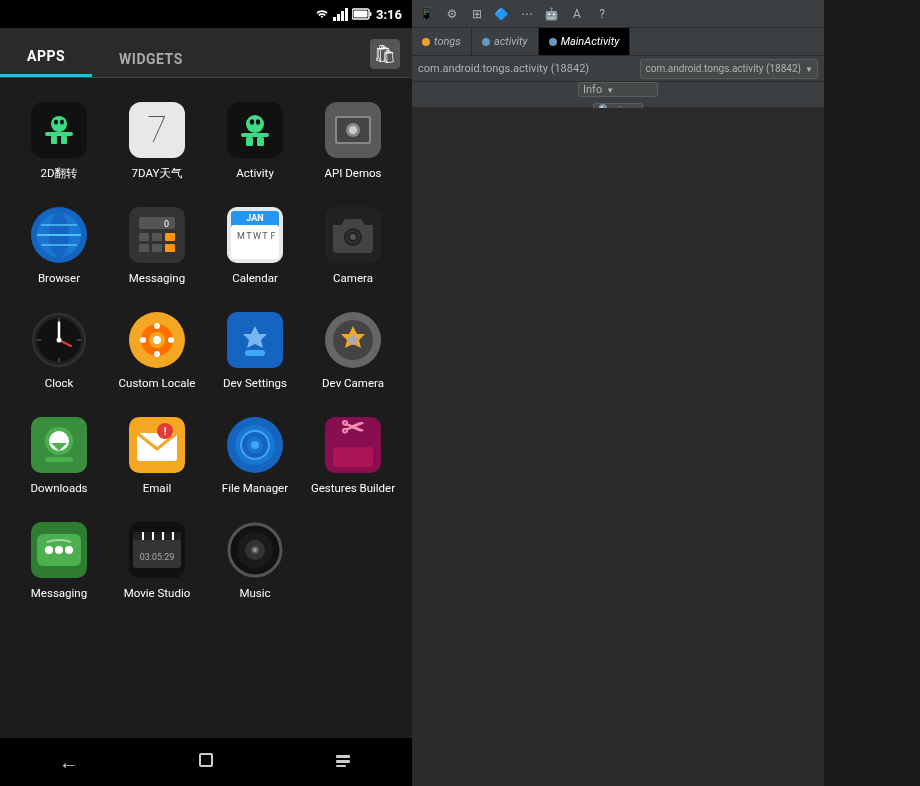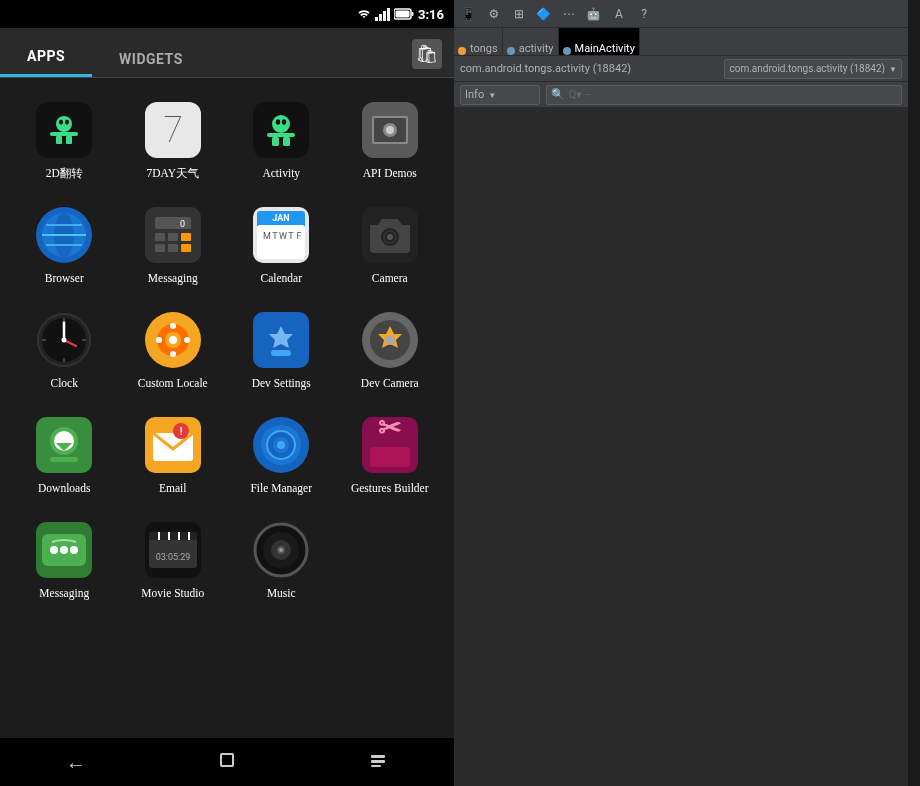--- a/index.html
+++ b/index.html
@@ -112,21 +112,20 @@
       border-radius: 12px;
       overflow: hidden;
       position: relative;
     }
     .app-label {
       color: #fff;
       font-size: 11.5px;
       text-align: center;
       line-height: 1.3;
       max-width: 90px;
-      font-family: Liberation Serif, serif;
     }
 
     
     .nav-bar {
       height: 48px;
       background: #000;
       display: flex;
       align-items: center;
       justify-content: space-around;
     }
@@ -171,28 +170,29 @@
       height: 28px;
       background: #3c3f41;
       display: flex;
       align-items: center;
       border-bottom: 1px solid #2b2b2b;
       overflow: hidden;
     }
     .ide-tab {
       height: 100%;
       display: flex;
-      align-items: flex-end;
-      padding: 0 4px;
+      align-items: center;
+      padding: 0 10px;
       font-size: 11px;
       color: #afb1b3;
       border-right: 1px solid #2b2b2b;
       cursor: pointer;
       white-space: nowrap;
       gap: 4px;
+      font-style: italic;
     }
     .ide-tab.active-tab {
       background: #000000;
       color: #fff;
     }
 
     .ide-process-bar {
       height: 26px;
       background: #3c3f41;
       display: flex;
@@ -220,20 +220,21 @@
     }
 
     .ide-filter-bar {
       height: 26px;
       background: #3c3f41;
       display: flex;
       align-items: center;
       padding: 0 6px;
       gap: 6px;
       border-bottom: 1px solid #2b2b2b;
+      flex-direction: column;
     }
     .filter-dropdown {
       height: 20px;
       background: #45494a;
       border: 1px solid #5a5d5e;
       color: #afb1b3;
       font-size: 11px;
       padding: 0 4px;
       border-radius: 2px;
       display: flex;
@@ -263,21 +264,21 @@
     
     .chevron-down::after {
       content: '▼';
       font-size: 8px;
       color: #afb1b3;
     }
   </style>
 </head>
 <body>
 
-<div style="display:flex; width:908px; height:786px; overflow:hidden;">
+<div style="display:flex; width:824px; height:786px; overflow:hidden;">
 
   <div class="android-panel">
 
     <div class="status-bar">
       <div class="status-bar-icons">
 
         <svg width="14" height="12" viewBox="0 0 14 12">
           <path d="M7,10 L8.5,8.5 C8.1,8.1 7.6,7.9 7,7.9 C6.4,7.9 5.9,8.1 5.5,8.5 Z" fill="white"></path>
           <path d="M7,7 C6,7 5.1,7.4 4.5,8 L3.2,6.7 C4.1,5.8 5.5,5.3 7,5.3 C8.5,5.3 9.9,5.8 10.8,6.7 L9.5,8 C8.9,7.4 8,7 7,7 Z" fill="white"></path>
           <path d="M7,4 C5.3,4 3.8,4.7 2.7,5.8 L1.4,4.5 C2.9,3 4.8,2.2 7,2.2 C9.2,2.2 11.1,3 12.6,4.5 L11.3,5.8 C10.2,4.7 8.7,4 7,4 Z" fill="white"></path>

